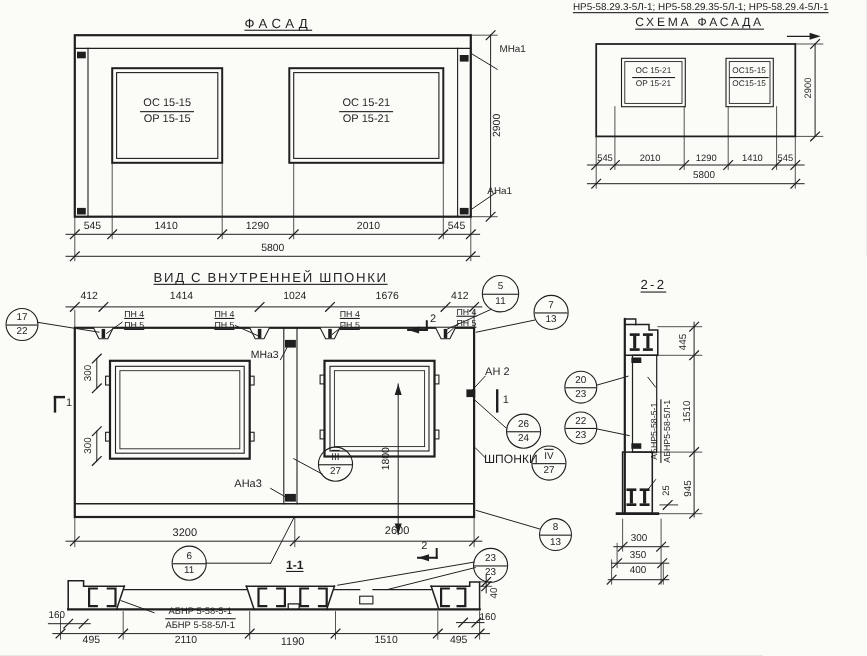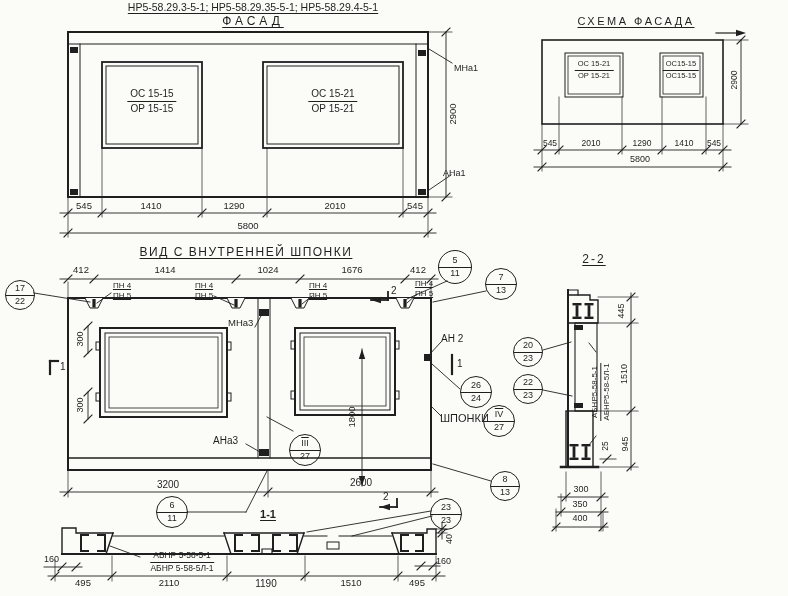--- a/index.html
+++ b/index.html
@@ -316,43 +316,43 @@
         <use href="#tk" x="601" y="497"></use>
     <line x1="556" y1="512" x2="608" y2="512" stroke-width="0.9"></line>
     <use href="#tk" x="561" y="512"></use>
         <use href="#tk" x="602" y="512"></use>
     <line x1="553" y1="527" x2="608" y2="527" stroke-width="0.9"></line>
     <use href="#tk" x="556" y="527"></use>
         <use href="#tk" x="603" y="527"></use>
   </g>
 </svg>
 
-<div class="t u" style="left:253px;top:2px;font-size:10.5px;">НР5-58.29.3-5-1; НР5-58.29.35-5-1; НР5-58.29.4-5-1</div>
 <div class="t u" style="left:253px;top:15px;font-size:12px;letter-spacing:4px;">ФАСАД</div>
+<div class="t u" style="left:637px;top:2px;font-size:9px;">НР5-58.29.3-5Л-1; НР5-58.29.35-5Л-1; НР5-58.29.4-5Л-1</div>
 <div class="t u" style="left:636px;top:15px;font-size:11px;letter-spacing:2.5px;">СХЕМА ФАСАДА</div>
 <div class="t u" style="left:246px;top:246px;font-size:12px;letter-spacing:1.5px;">ВИД С ВНУТРЕННЕЙ ШПОНКИ</div>
 <div class="t u" style="left:268px;top:508px;font-size:11px;font-weight:bold;">1-1</div>
 <div class="t u" style="left:594px;top:253px;font-size:12px;letter-spacing:2px;">2-2</div>
 
 <div class="frac" style="left:152px;top:88px;font-size:10px;">
   <span class="n">ОС 15-15</span>
   <span class="d">ОР 15-15</span>
 </div>
 <div class="frac" style="left:333px;top:88px;font-size:10px;">
   <span class="n">ОС 15-21</span>
   <span class="d">ОР 15-21</span>
 </div>
 <div class="t" style="left:84px;top:201px;font-size:9.5px;">545</div>
 <div class="t" style="left:151px;top:201px;font-size:9.5px;">1410</div>
 <div class="t" style="left:234px;top:201px;font-size:9.5px;">1290</div>
 <div class="t" style="left:335px;top:201px;font-size:9.5px;">2010</div>
 <div class="t" style="left:415px;top:201px;font-size:9.5px;">545</div>
 <div class="t" style="left:248px;top:221px;font-size:9.5px;">5800</div>
 <div class="t rot" style="left:453px;top:114px;font-size:9.5px;">2900</div>
-<div class="t tl" style="left:454px;top:64px;font-size:9px;text-align:center;">МНа1</div>
+<div class="t tl" style="left:454px;top:40px;font-size:9px;text-align:center;">МНа1</div>
 <div class="t tl" style="left:443px;top:169px;font-size:9px;">АНа1</div>
 
 <div class="frac" style="left:594px;top:60px;font-size:7.5px;">
   <span class="n">ОС 15-21</span>
   <span class="d">ОР 15-21</span>
 </div>
 <div class="frac" style="left:681px;top:60px;font-size:7.5px;">
   <span class="n">ОС15-15</span>
   <span class="d">ОС15-15</span>
 </div>
@@ -427,21 +427,21 @@
 <div class="co" style="left:476px;top:392px;width:30px;height:30px;">
   <span>26</span>
       <div class="sep"></div>
       <span>24</span>
 </div>
 <div class="co" style="left:499px;top:421px;width:30px;height:30px;">
   <span class="ovl">IV</span>
       <div class="sep"></div>
       <span>27</span>
 </div>
-<div class="co" style="left:305px;top:450px;width:30px;height:30px;text-align:center;">
+<div class="co" style="left:305px;top:422px;width:30px;height:30px;text-align:center;">
   <span class="ovl">III</span>
       <div class="sep"></div>
       <span>27</span>
 </div>
 <div class="co" style="left:505px;top:486px;width:28px;height:28px;">
   <span>8</span>
       <div class="sep"></div>
       <span>13</span>
 </div>
 <div class="co" style="left:172px;top:512px;width:30px;height:30px;">

